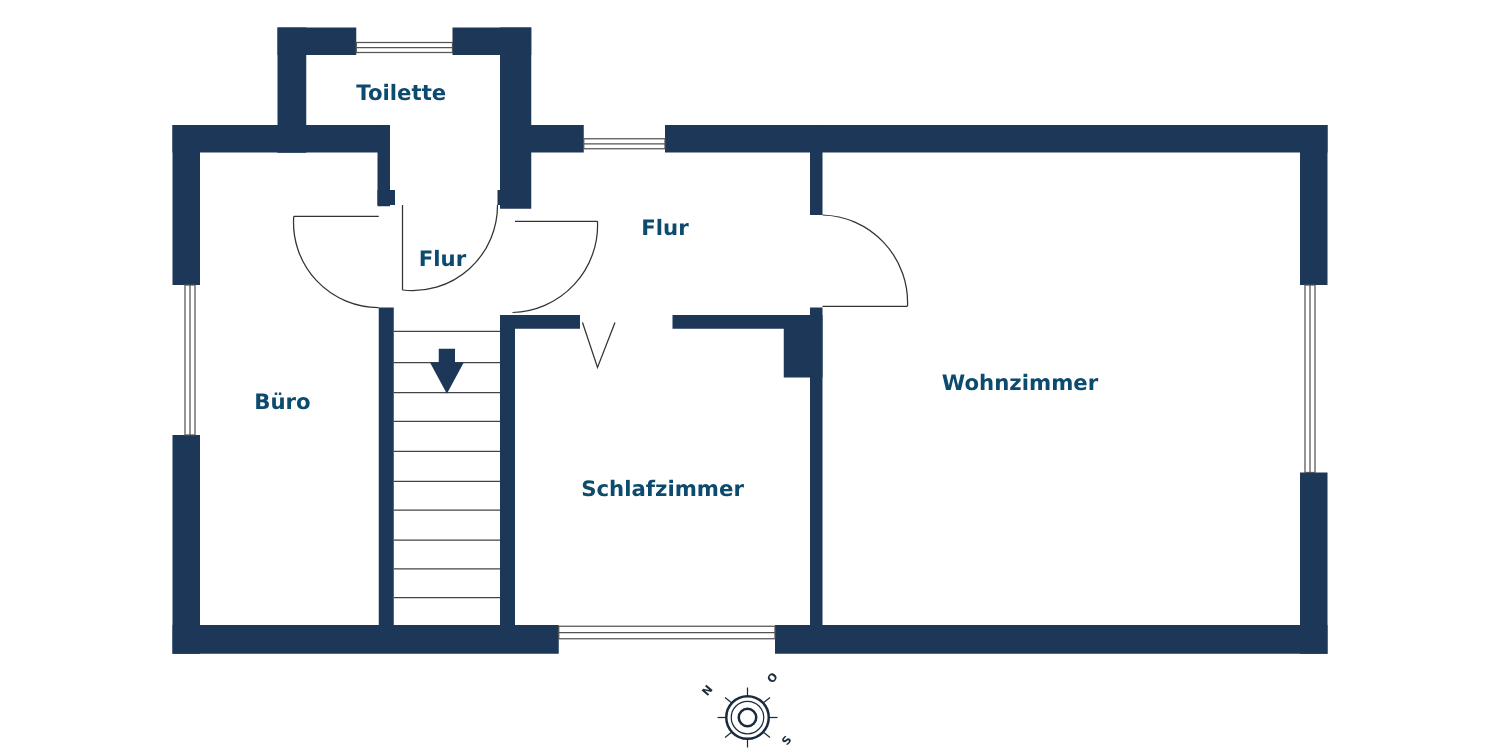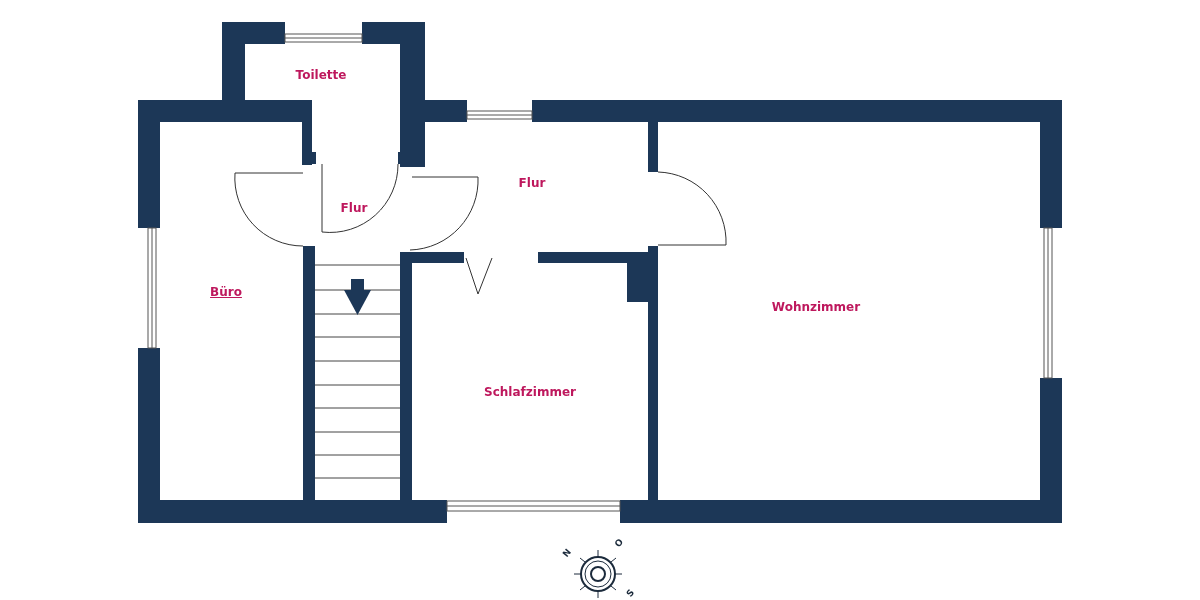--- a/index.html
+++ b/index.html
@@ -1,18 +1,18 @@
 <!DOCTYPE html>
 <html><head>
 <meta charset="utf-8">
 <style>
   html, body { margin: 0; padding: 0; background: #ffffff; }
   body { width: 1200px; height: 600px; overflow: hidden; position: relative; font-family: "Liberation Sans", "DejaVu Sans", sans-serif; }
   #plan { position: absolute; left: 0; top: 0; }
-  .room-label { position: absolute; font-family: "DejaVu Sans", "Liberation Sans", sans-serif; font-size: 12px; font-weight: bold; color: #be185d; transform: translate(-50%, -50%); white-space: nowrap; }
+  .room-label { position: absolute; font-family: "DejaVu Sans", "Liberation Sans", sans-serif; font-size: 17px; font-weight: bold; color: #0c4a6e; transform: translate(-50%, -50%); white-space: nowrap; }
   .compass-letter { position: absolute; font-family: "DejaVu Sans", sans-serif; font-size: 9px; font-weight: bold; color: #1c2b3c; }
 </style>
 </head>
 <body>
 
 <svg id="plan" width="1200" height="600" viewBox="0 0 1200 600" xmlns="http://www.w3.org/2000/svg">
   <g fill="#1c3757">
 
     <rect x="222" y="22" width="63" height="22"></rect>
     <rect x="362" y="22" width="63" height="22"></rect>
@@ -113,19 +113,19 @@
     <line x1="622" y1="574" x2="615" y2="574" stroke-width="1"></line>
     <line x1="580" y1="590" x2="585" y2="586" stroke-width="1"></line>
     <line x1="616" y1="590" x2="611" y2="586" stroke-width="1"></line>
     <line x1="598" y1="598" x2="598" y2="591" stroke-width="1"></line>
   </g>
 </svg>
 
 <div class="room-label" style="left:321px;top:75px;">Toilette</div>
 <div class="room-label" style="left:354px;top:208px;">Flur</div>
 <div class="room-label" style="left:532px;top:183px;">Flur</div>
-<div class="room-label" style="left:226px;top:292px;text-decoration:underline;">Büro</div>
+<div class="room-label" style="left:226px;top:322px;">Büro</div>
 <div class="room-label" style="left:530px;top:392px;">Schlafzimmer</div>
 <div class="room-label" style="left:816px;top:307px;">Wohnzimmer</div>
 
 <div class="compass-letter" style="left:563px;top:548px;transform:rotate(-50deg);">N</div>
 <div class="compass-letter" style="left:615px;top:538px;transform:rotate(-50deg);">O</div>
 <div class="compass-letter" style="left:627px;top:588px;transform:rotate(-50deg);">S</div>
 
 </body></html>

